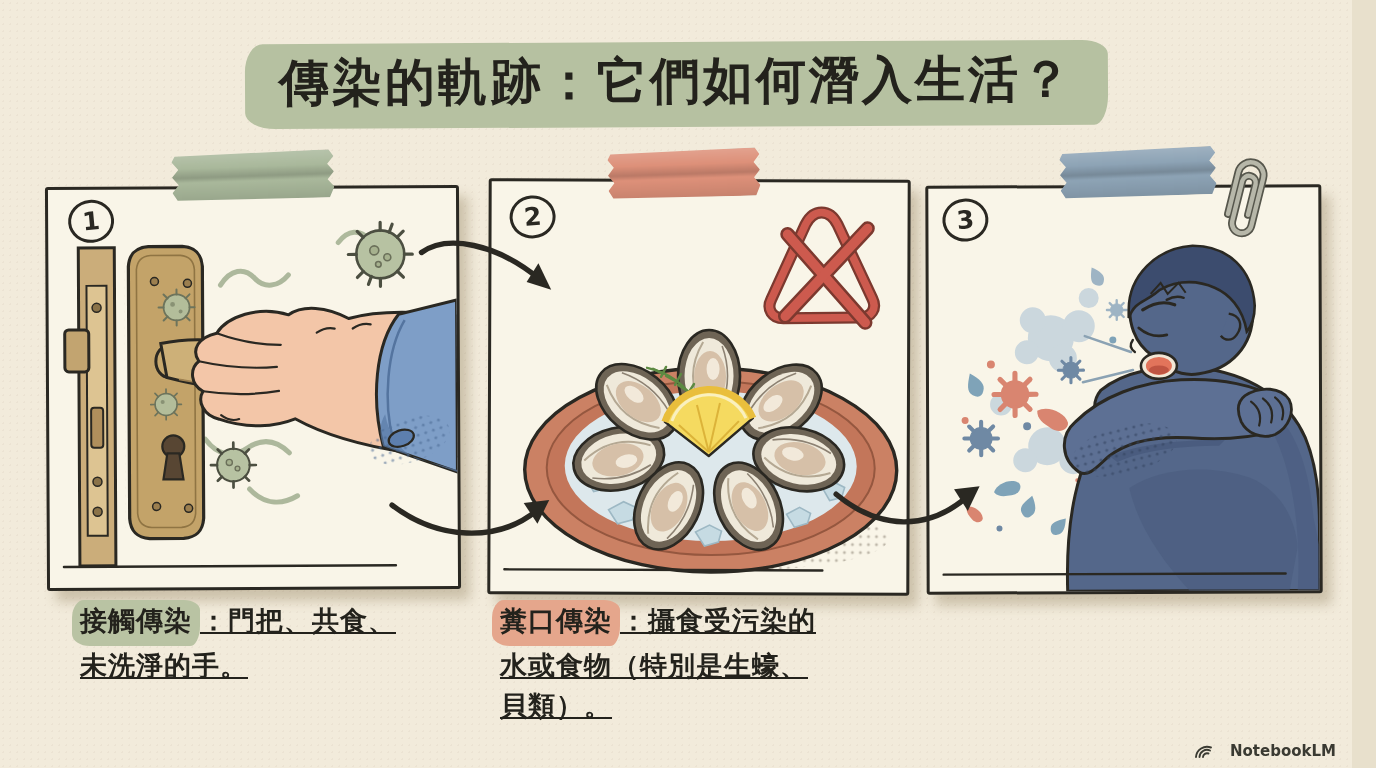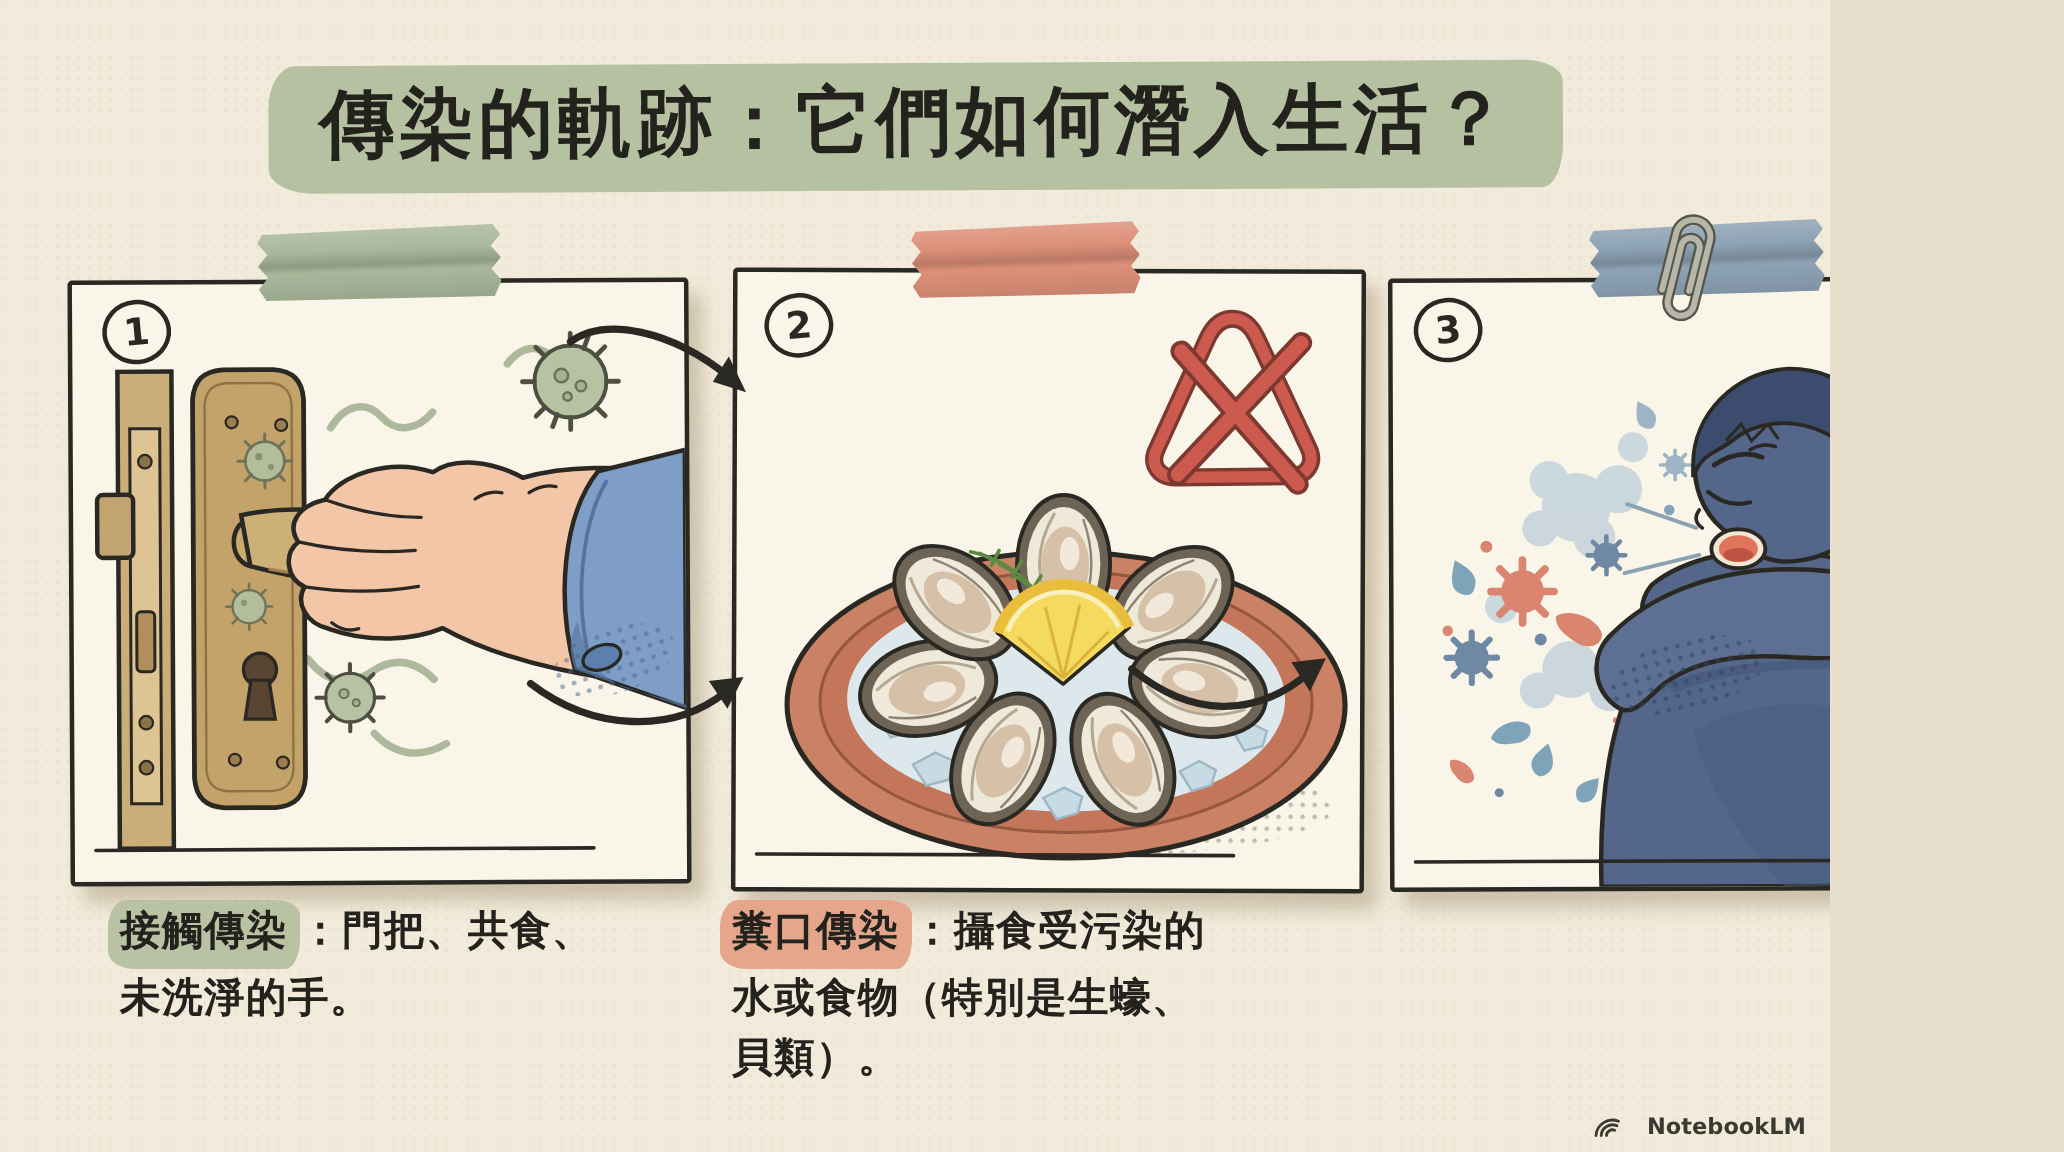--- a/index.html
+++ b/index.html
@@ -1,16 +1,16 @@
 <!DOCTYPE html>
 <html><head>
 <meta charset="utf-8">
 <style>
   html,body{margin:0;padding:0;background:#e8e0cc;}
-  .stage{position:relative;width:1220px;height:768px;overflow:hidden;
+  .stage{position:relative;width:1352px;height:768px;overflow:hidden;
     background:#f2ebdb;
     background-image:radial-gradient(rgba(150,130,95,.07) 1px,transparent 1px);
     background-size:7px 7px;
     font-family:"DejaVu Sans","Liberation Sans",sans-serif;color:#2a2822;}
   .title{position:absolute;top:42px;left:0;right:0;text-align:center;margin:0;z-index:5;}
   .title .title-hl{display:inline-block;padding:6px 34px 12px;font-size:50px;font-weight:700;
     letter-spacing:3px;color:#23221c;border-radius:18px 26px 14px 30px / 28px 14px 30px 16px;
     transform:rotate(-.3deg);}
   .panel{position:absolute;background:#f9f5e8;border:3.5px solid #2a2822;border-radius:3px;
     box-shadow:9px 11px 12px rgba(118,99,61,.30);z-index:10;}
@@ -24,26 +24,26 @@
   .tape{position:absolute;height:48px;z-index:30;
     clip-path:polygon(2% 4%,97% 0,100% 14%,96% 30%,100% 46%,96% 62%,100% 78%,97% 100%,3% 96%,0 80%,4% 64%,0 48%,4% 32%,0 16%);
     filter:drop-shadow(0 0 1.1px rgba(42,40,34,.95)) drop-shadow(0 0 .6px rgba(42,40,34,.9));}
   .tape::after{content:"";position:absolute;inset:0;
     background:linear-gradient(180deg,rgba(255,255,255,.16),rgba(0,0,0,0) 30%,rgba(0,0,0,.16) 50%,rgba(0,0,0,0) 60%,rgba(0,0,0,.10));}
   .tape1{left:172px;top:152px;width:162px;transform:rotate(-2deg);}
   .tape2{left:608px;top:150px;width:152px;transform:rotate(-2deg);}
   .tape3{left:1060px;top:149px;width:156px;transform:rotate(-2.4deg);}
   .arrows{position:absolute;inset:0;z-index:40;pointer-events:none;}
   .caption{position:absolute;margin:0;font-size:27px;line-height:1.5;font-weight:600;
-    letter-spacing:1px;color:#23221c;z-index:20;}
+    letter-spacing:1px;color:#23221c;z-index:20;text-decoration:underline;}
   .caption .line{display:block;}
   .caption .hl{display:inline-block;padding:1px 8px 4px;margin-left:-8px;
     border-radius:12px 16px 10px 18px / 18px 10px 20px 12px;}
   .cap1{left:80px;top:600px;width:370px;}
-  .cap2{left:488px;top:600px;width:400px;}
+  .cap2{left:500px;top:600px;width:400px;}
   .cap3{left:940px;top:600px;width:380px;}
   .brand{position:absolute;right:16px;bottom:8px;display:flex;align-items:center;gap:16px;
     font-size:15px;font-weight:600;color:#3a3a32;z-index:50;}
 </style>
 </head>
 <body>
 
 <div class="stage">
 
   <h1 class="title"><span class="title-hl" style="background-color: rgb(182, 193, 161);">傳染的軌跡：它們如何潛入生活？</span></h1>

